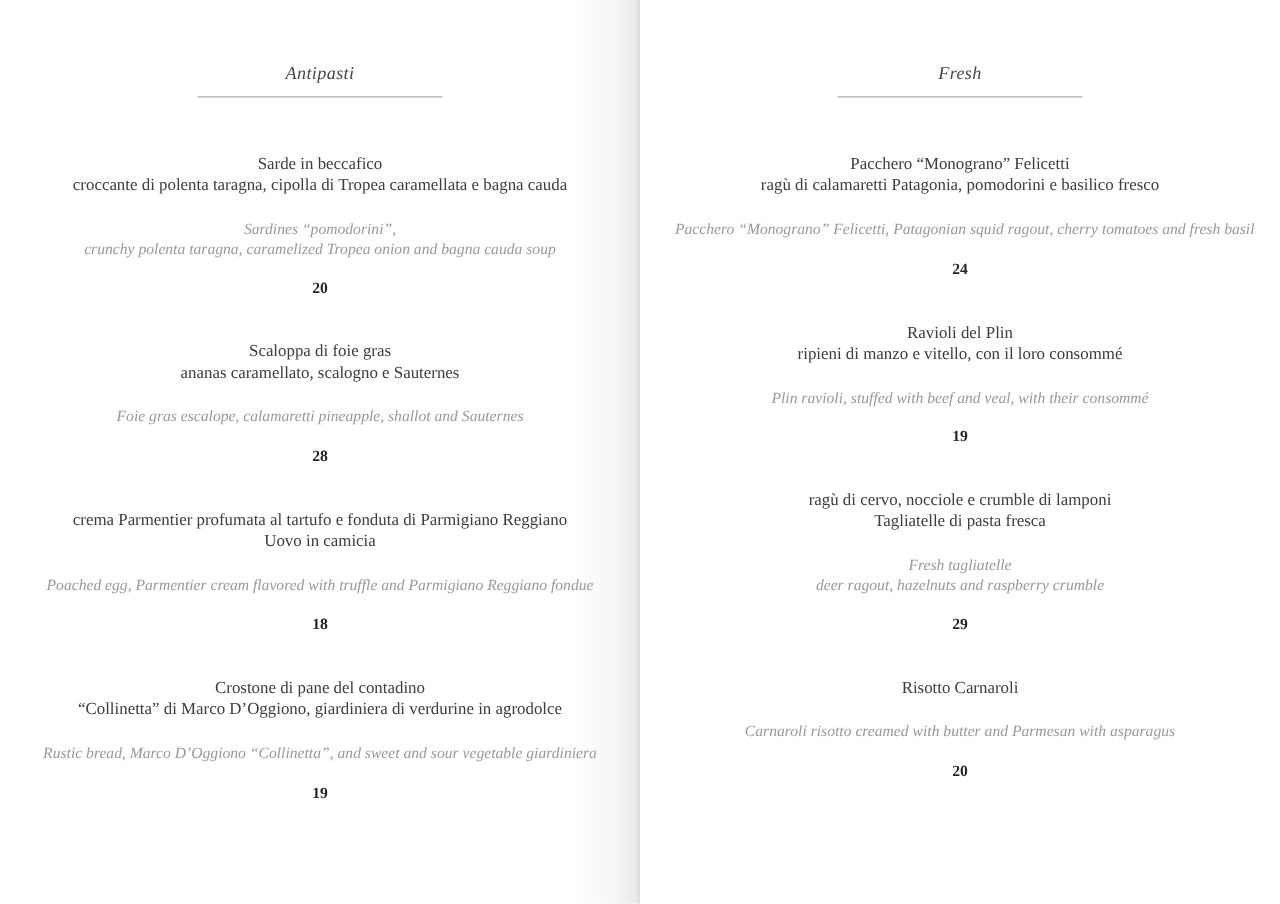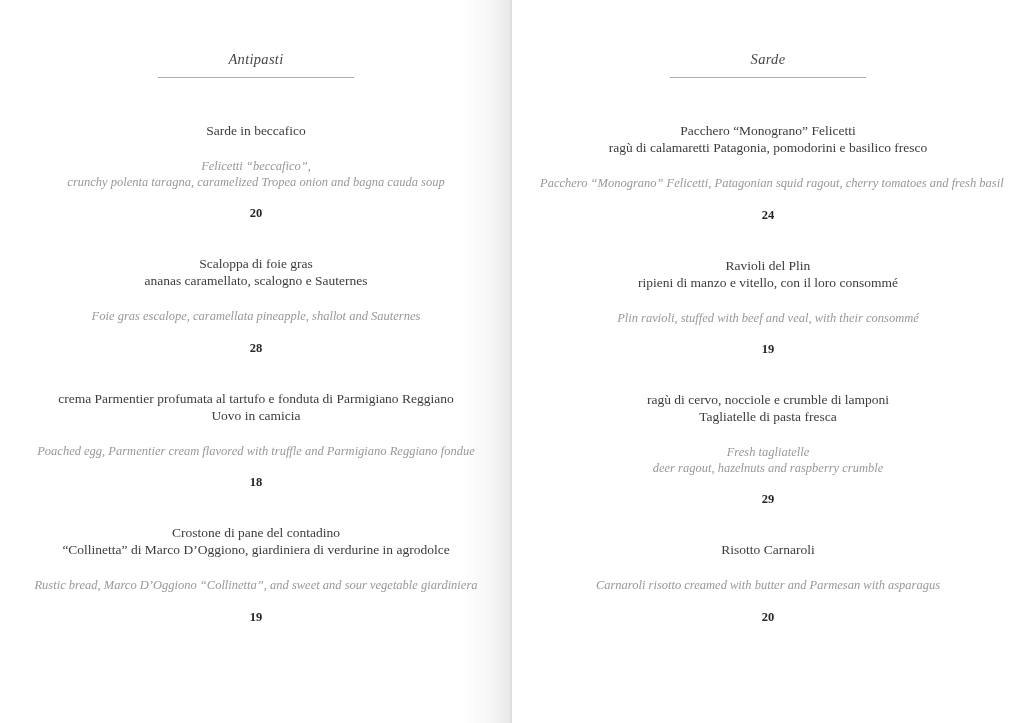--- a/index.html
+++ b/index.html
@@ -74,35 +74,36 @@
 
   <div class="page page-left">
     <div class="section-header">
       <div class="section-title">Antipasti</div>
       <div class="section-rule"></div>
     </div>
 
     <section class="item">
       <div class="item-title">
         <div class="line">Sarde in beccafico</div>
+        <div class="line">croccante di polenta taragna, cipolla di Tropea caramellata e bagna cauda</div>
       </div>
       <div class="item-desc">
-        <div class="line">Felicetti “beccafico”,</div>
+        <div class="line">Sardines “pomodorini”,</div>
         <div class="line">crunchy polenta taragna, caramelized Tropea onion and bagna cauda soup</div>
       </div>
       <div class="item-price">20</div>
     </section>
 
     <section class="item">
       <div class="item-title">
         <div class="line">Scaloppa di foie gras</div>
         <div class="line">ananas caramellato, scalogno e Sauternes</div>
       </div>
       <div class="item-desc">
-        <div class="line">Foie gras escalope, caramellata pineapple, shallot and Sauternes</div>
+        <div class="line">Foie gras escalope, calamaretti pineapple, shallot and Sauternes</div>
       </div>
       <div class="item-price">28</div>
     </section>
 
     <section class="item">
       <div class="item-title">
         <div class="line">crema Parmentier profumata al tartufo e fonduta di Parmigiano Reggiano</div>
         <div class="line">Uovo in camicia</div>
       </div>
       <div class="item-desc">
@@ -118,21 +119,21 @@
       </div>
       <div class="item-desc">
         <div class="line">Rustic bread, Marco D’Oggiono “Collinetta”,  and sweet and sour vegetable giardiniera</div>
       </div>
       <div class="item-price">19</div>
     </section>
   </div>
 
   <div class="page page-right">
     <div class="section-header">
-      <div class="section-title">Sarde</div>
+      <div class="section-title">Fresh</div>
       <div class="section-rule"></div>
     </div>
 
     <section class="item">
       <div class="item-title">
         <div class="line">Pacchero “Monograno” Felicetti</div>
         <div class="line">ragù di calamaretti Patagonia, pomodorini e basilico fresco</div>
       </div>
       <div class="item-desc">
         <div class="line">Pacchero “Monograno” Felicetti, Patagonian squid ragout, cherry tomatoes and fresh basil</div>

